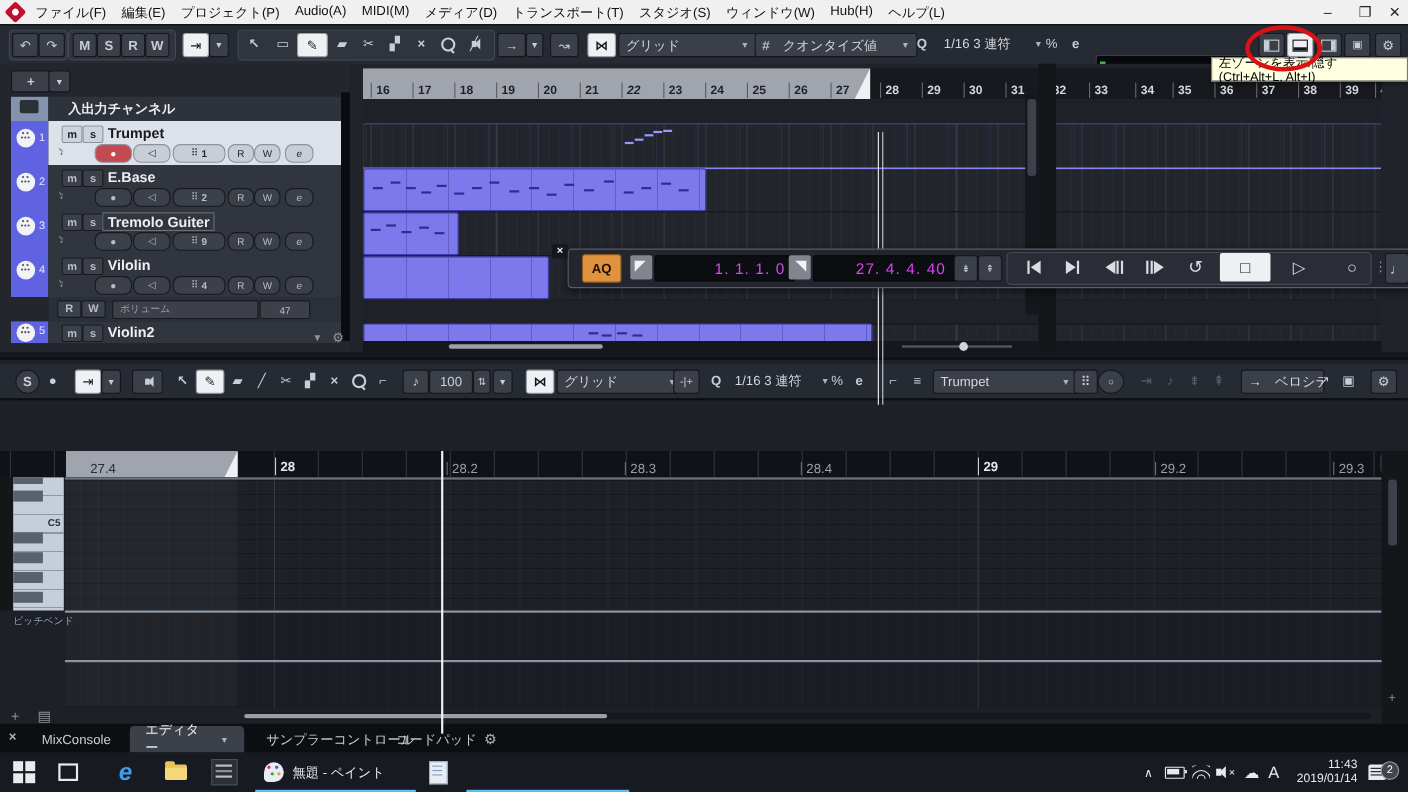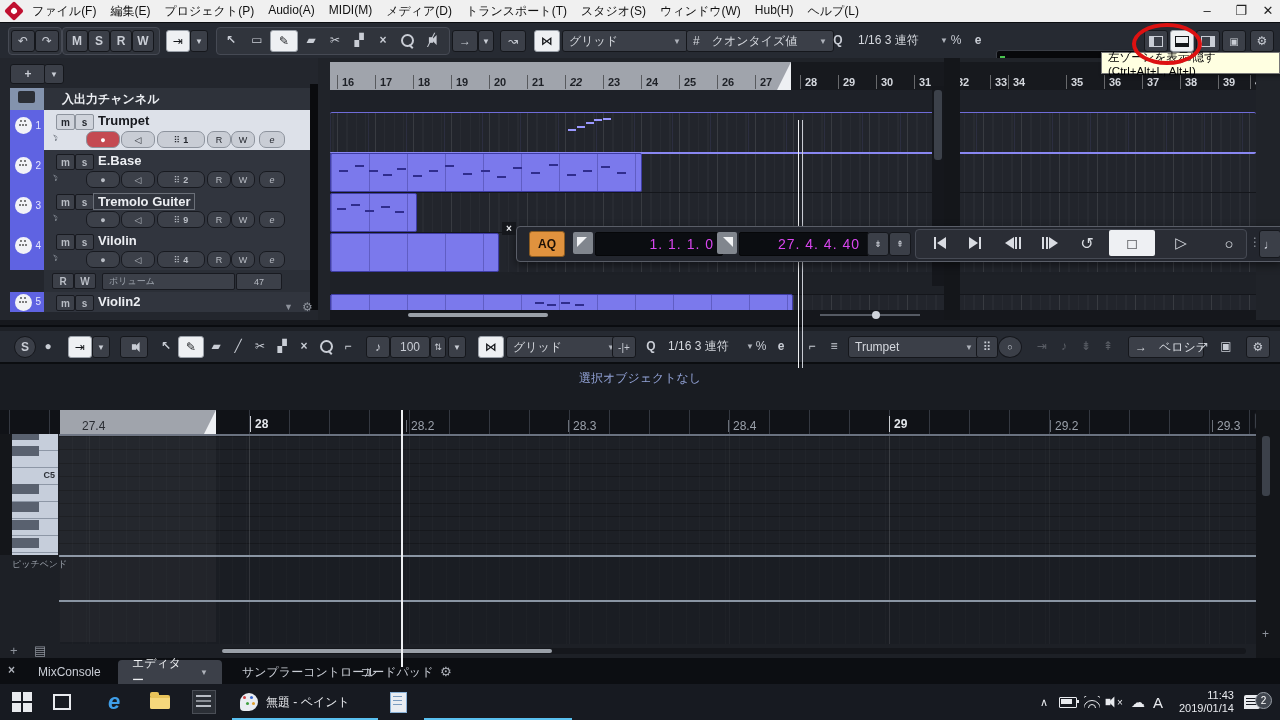--- a/index.html
+++ b/index.html
@@ -511,21 +511,21 @@
           <span class="rbar gray" style="left: 311px;">24</span>
           <span class="rbar gray" style="left: 349px;">25</span>
           <span class="rbar gray" style="left: 387px;">26</span>
           <span class="rbar gray" style="left: 425px;">27</span>
           <span class="rbar dark" style="left: 470px;">28</span>
           <span class="rbar dark" style="left: 508px;">29</span>
           <span class="rbar dark" style="left: 546px;">30</span>
           <span class="rbar dark" style="left: 584px;">31</span>
           <span class="rbar dark" style="left: 622px;">32</span>
           <span class="rbar dark" style="left: 660px;">33</span>
-          <span class="rbar dark" style="left: 678px;">34</span>
+          <span class="rbar dark" style="left: 702px;">34</span>
           <span class="rbar dark" style="left: 736px;">35</span>
           <span class="rbar dark" style="left: 774px;">36</span>
           <span class="rbar dark" style="left: 812px;">37</span>
           <span class="rbar dark" style="left: 850px;">38</span>
           <span class="rbar dark" style="left: 888px;">39</span>
           <span class="rbar dark" style="left: 920px;">40</span>
         </div>
     </div>
 
     <div id="events" class="abs">
@@ -728,23 +728,20 @@
           <i class="ico">↗</i>
         </div>
       <div class="btn" style="left:1216px;top:5px;width:20px;height:20px;background:transparent;border:none">
           <i class="ico">▣</i>
         </div>
       <div class="btn" style="left:1246px;top:5px;width:22px;height:20px">
           <i class="ico">⚙</i>
         </div>
     </div>
 
-    <div id="status-line" class="abs">
-      <div id="status-text" class="abs">選択オブジェクトなし</div>
-    </div>
 
     <div id="ruler-lo" class="abs">
       <div id="ruler-lo-gray">
           <i></i>
         </div>
       <div>
 
       <span class="rmark gray" style="left: 78px;">27.4</span>
           <span class="rmark bar" style="left: 250px;">28</span>
           <span class="rmark" style="left: 406px;">28.2</span>

